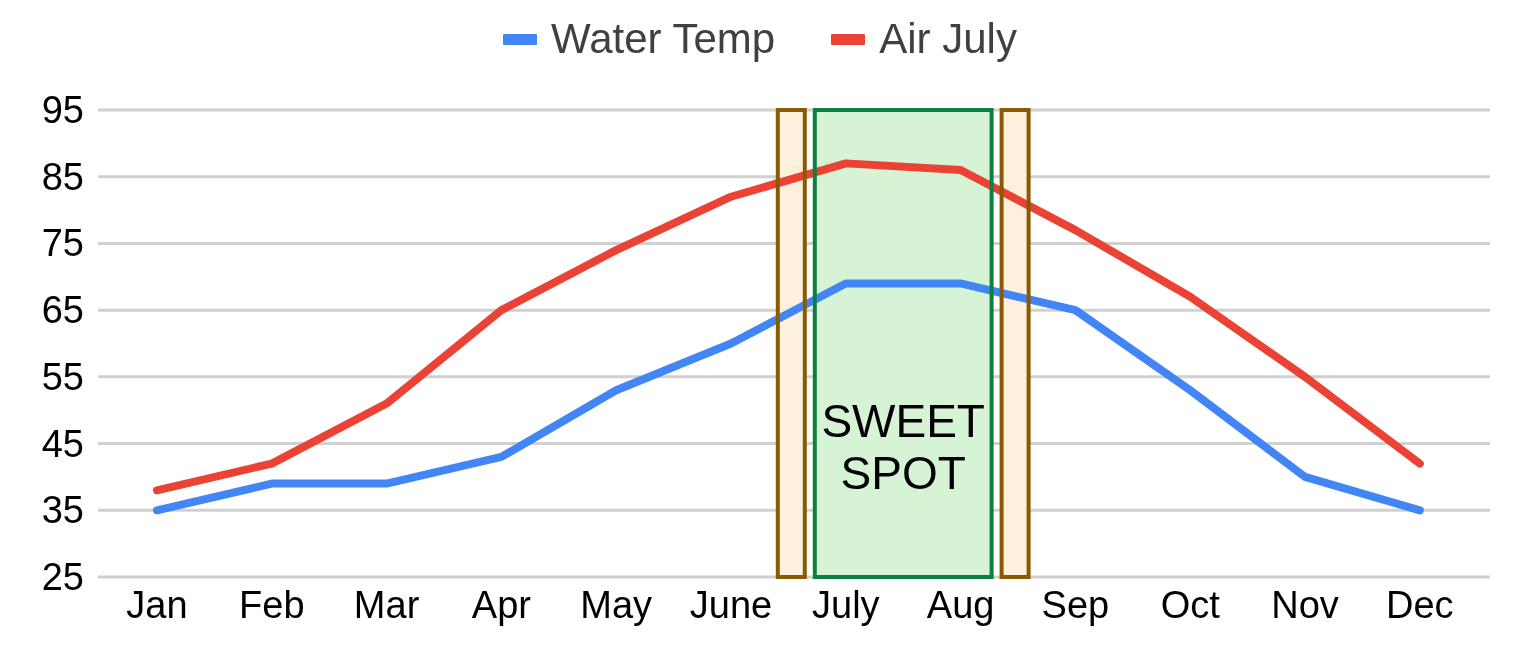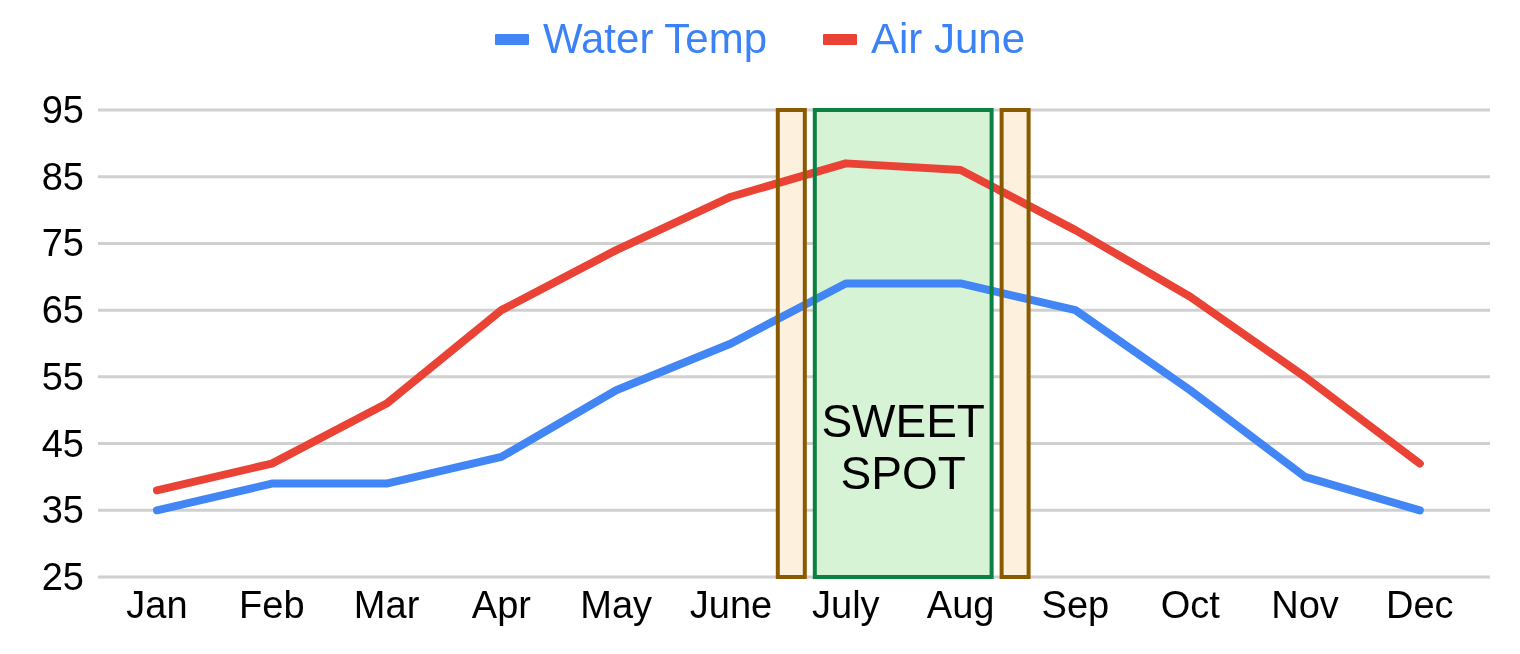--- a/index.html
+++ b/index.html
@@ -37,21 +37,21 @@
     gap: 14px;
   }
   .legend-swatch {
     width: 34px;
     height: 11px;
     border-radius: 1px;
     display: inline-block;
   }
   .legend-label {
     font-size: 42px;
-    color: #3b82f6;
+    color: #404040;
     line-height: 1;
     white-space: nowrap;
   }
   svg#plot {
     position: absolute;
     top: 0;
     left: 0;
   }
   .tick-label-y {
     font-family: "Liberation Sans", sans-serif;
@@ -87,21 +87,21 @@
 
 <div id="chart-root">
 
   <div class="legend">
     <div class="legend-entry">
       <span class="legend-swatch" style="background: rgb(66, 133, 244);"></span>
       <span class="legend-label">Water Temp</span>
     </div>
     <div class="legend-entry">
       <span class="legend-swatch" style="background: rgb(234, 67, 53);"></span>
-      <span class="legend-label">Air June</span>
+      <span class="legend-label">Air July</span>
     </div>
   </div>
 
   <svg id="plot" width="1520" height="654">
     <g id="gridlines">
         <line x1="98" x2="1490" y1="110" y2="110" class="gridline" stroke="#d0d0d0"></line>
         <line x1="98" x2="1490" y1="176.71428571428572" y2="176.71428571428572" class="gridline" stroke="#d0d0d0"></line>
         <line x1="98" x2="1490" y1="243.42857142857142" y2="243.42857142857142" class="gridline" stroke="#d0d0d0"></line>
         <line x1="98" x2="1490" y1="310.1428571428571" y2="310.1428571428571" class="gridline" stroke="#d0d0d0"></line>
         <line x1="98" x2="1490" y1="376.85714285714283" y2="376.85714285714283" class="gridline" stroke="#d0d0d0"></line>

